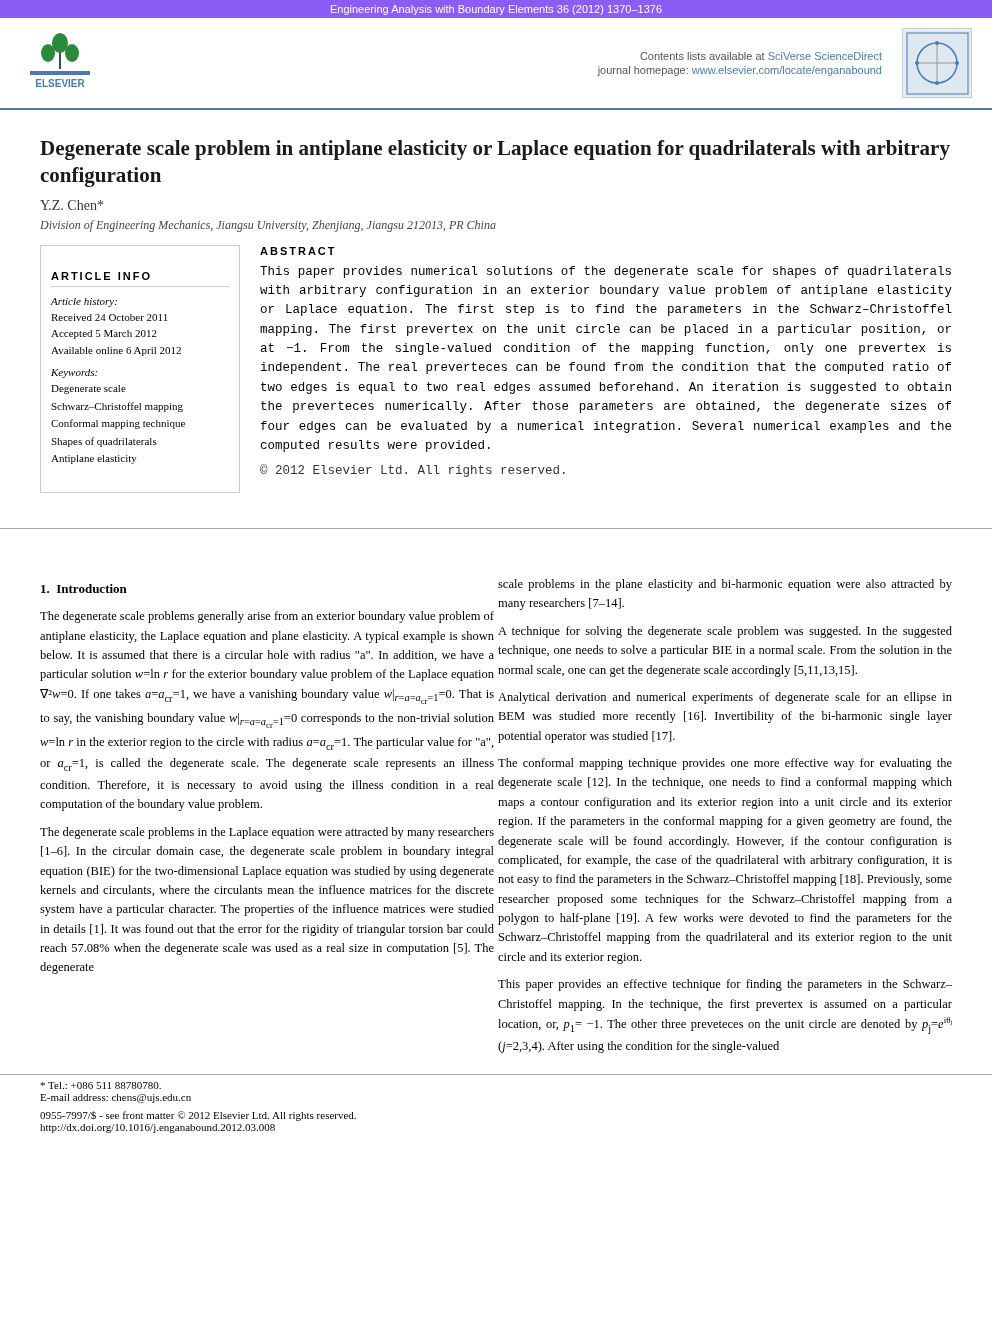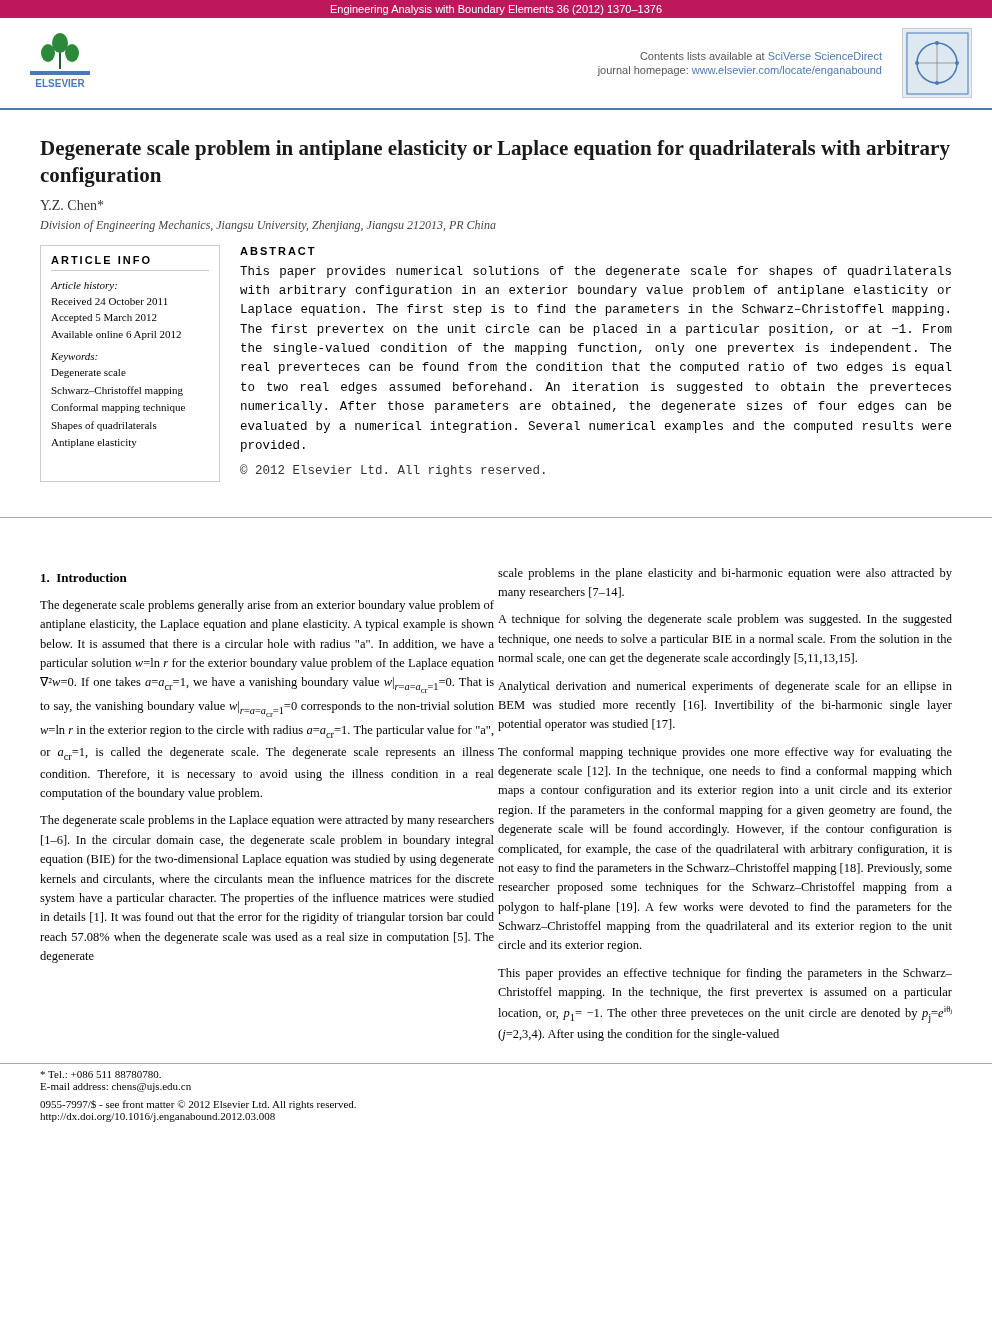--- a/index.html
+++ b/index.html
@@ -6,21 +6,21 @@
     body {
       background: #fff;
       font-family: 'Times New Roman', Times, serif;
       font-size: 13px;
       color: #000;
       width: 992px;
       min-height: 1323px;
     }
 
     .top-bar {
-      background: #be185d;
+      background: #8b5cf6;
       color: #fff;
       text-align: center;
       font-size: 11px;
       padding: 3px 0;
       font-family: Arial, sans-serif;
     }
 
     .journal-header {
       display: flex;
       align-items: center;
@@ -105,24 +105,24 @@
       margin-bottom: 12px;
     }
 
     .two-col {
       display: flex;
       gap: 20px;
       margin-top: 10px;
     }
 
     .article-info {
-      width: 180px;
+      width: 200px;
       flex-shrink: 0;
       border: 1px solid #ccc;
-      padding: 8px 10px;
+      padding: 24px 10px;
       font-size: 11.5px;
     }
 
     .article-info h3 {
       font-size: 11px;
       letter-spacing: 2px;
       font-family: Arial, sans-serif;
       font-weight: bold;
       margin-bottom: 6px;
       border-bottom: 1px solid #ccc;

